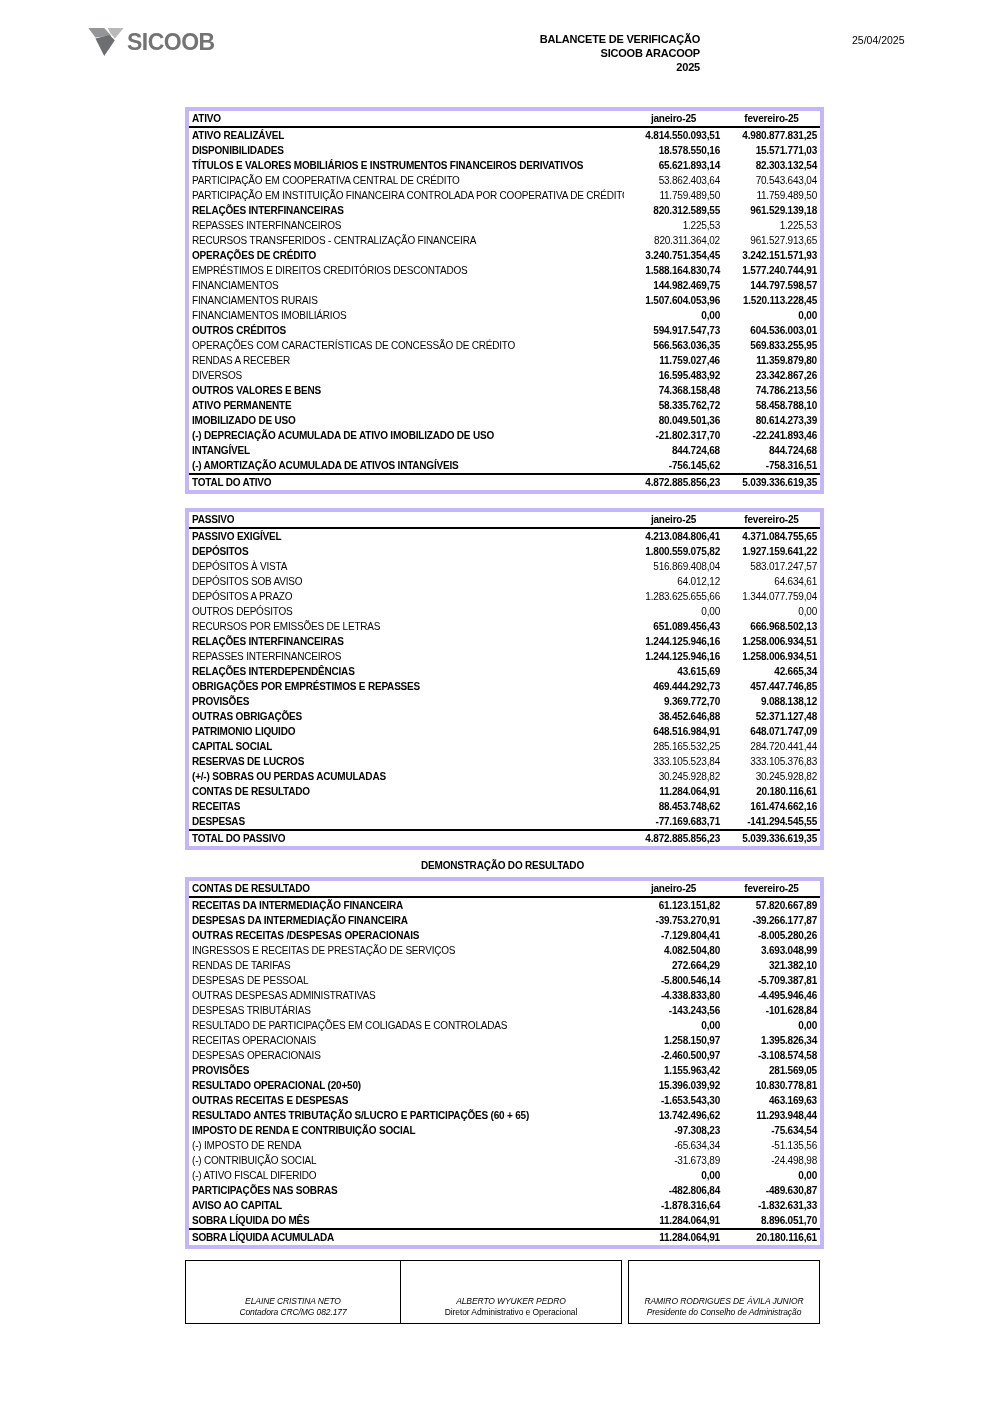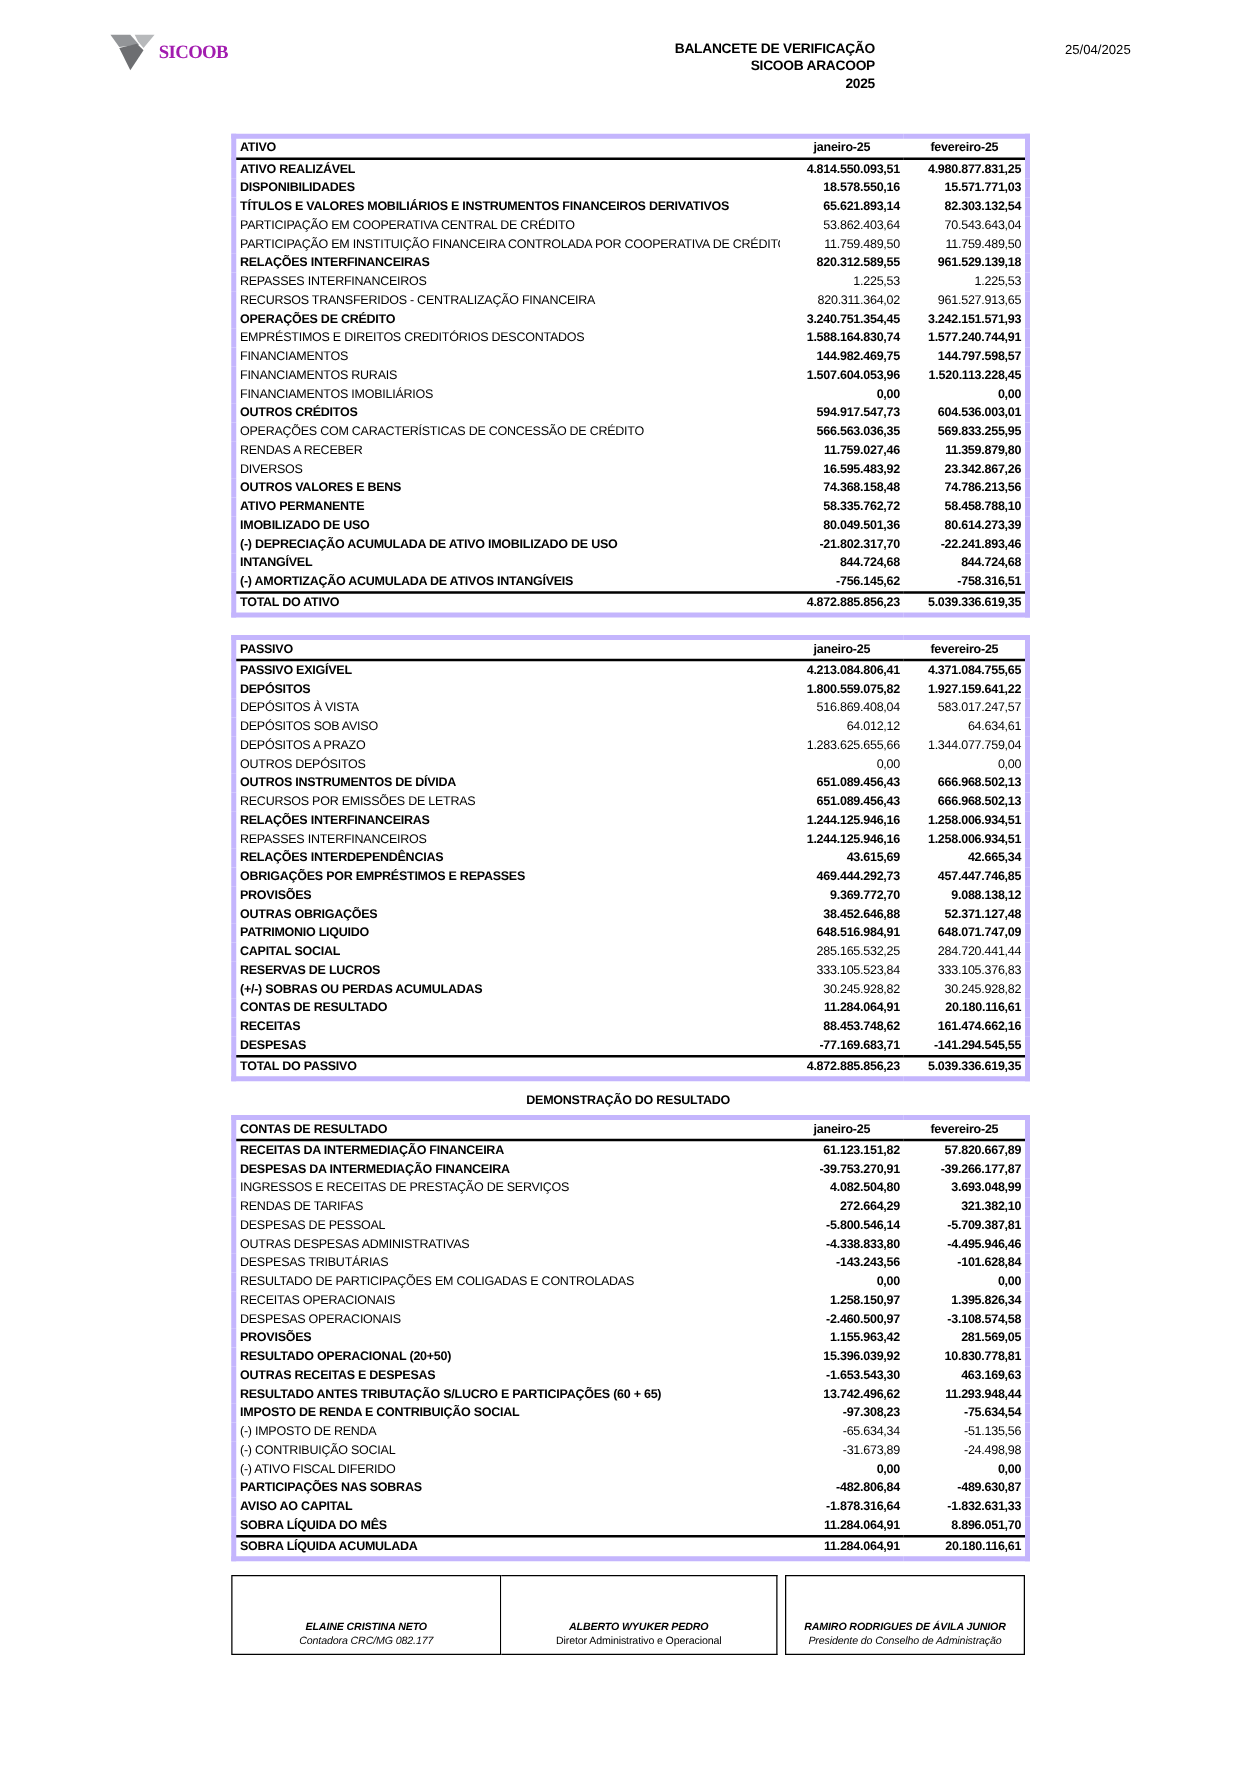--- a/index.html
+++ b/index.html
@@ -15,25 +15,24 @@
 
   
   .logo {
     position: absolute;
     left: 88px; top: 27px;
     display: flex;
     align-items: center;
     gap: 3px;
   }
   .logo-text {
-    font-size: 15px;
+    font-size: 23px;
     font-weight: bold;
-    color: #a21caf;
+    color: #737373;
     letter-spacing: -0.5px;
-    font-family: Liberation Serif, serif;
   }
   .title-block {
     position: absolute;
     left: 300px; top: 32px;
     width: 400px;
     text-align: right;
     font-size: 11px;
     font-weight: bold;
     line-height: 14px;
     letter-spacing: -0.2px;
@@ -100,21 +99,21 @@
     justify-content: flex-end;
     text-align: center;
     padding-bottom: 5px;
     background: #fff;
   }
   .sig-box-1 { width: 216px; }
   .sig-box-2 { width: 221px; border-left: none; margin-right: 6px; }
   .sig-box-3 { flex: 1; }
   .sig-name {
     font-size: 8.5px;
-    font-weight: bold;
+    font-weight: normal;
     font-style: italic;
     line-height: 12px;
     letter-spacing: -0.1px;
   }
   .sig-role {
     font-size: 8.5px;
     font-style: italic;
     line-height: 11px;
     letter-spacing: -0.1px;
   }
@@ -306,25 +305,20 @@
           <tr class="">
             <td class="label">DEPÓSITOS A PRAZO</td>
             <td class="num">1.283.625.655,66</td>
             <td class="num">1.344.077.759,04</td>
           </tr>
           <tr class="">
             <td class="label">OUTROS DEPÓSITOS</td>
             <td class="num">0,00</td>
             <td class="num">0,00</td>
           </tr>
-          <tr class="bb">
-            <td class="label">OUTROS INSTRUMENTOS DE DÍVIDA</td>
-            <td class="num">651.089.456,43</td>
-            <td class="num">666.968.502,13</td>
-          </tr>
           <tr class="vb">
             <td class="label">RECURSOS POR EMISSÕES DE LETRAS</td>
             <td class="num">651.089.456,43</td>
             <td class="num">666.968.502,13</td>
           </tr>
           <tr class="bb">
             <td class="label">RELAÇÕES INTERFINANCEIRAS</td>
             <td class="num">1.244.125.946,16</td>
             <td class="num">1.258.006.934,51</td>
           </tr>
@@ -407,20 +401,25 @@
           </tr>
           <tr class="bb">
             <td class="label">RECEITAS DA INTERMEDIAÇÃO FINANCEIRA</td>
             <td class="num">61.123.151,82</td>
             <td class="num">57.820.667,89</td>
           </tr>
           <tr class="bb">
             <td class="label">DESPESAS DA INTERMEDIAÇÃO FINANCEIRA</td>
             <td class="num">-39.753.270,91</td>
             <td class="num">-39.266.177,87</td>
+          </tr>
+          <tr class="bb">
+            <td class="label">OUTRAS RECEITAS /DESPESAS OPERACIONAIS</td>
+            <td class="num">-7.129.804,41</td>
+            <td class="num">-8.005.280,26</td>
           </tr>
           <tr class="vb">
             <td class="label">INGRESSOS E RECEITAS DE PRESTAÇÃO DE SERVIÇOS</td>
             <td class="num">4.082.504,80</td>
             <td class="num">3.693.048,99</td>
           </tr>
           <tr class="vb">
             <td class="label">RENDAS DE TARIFAS</td>
             <td class="num">272.664,29</td>
             <td class="num">321.382,10</td>

